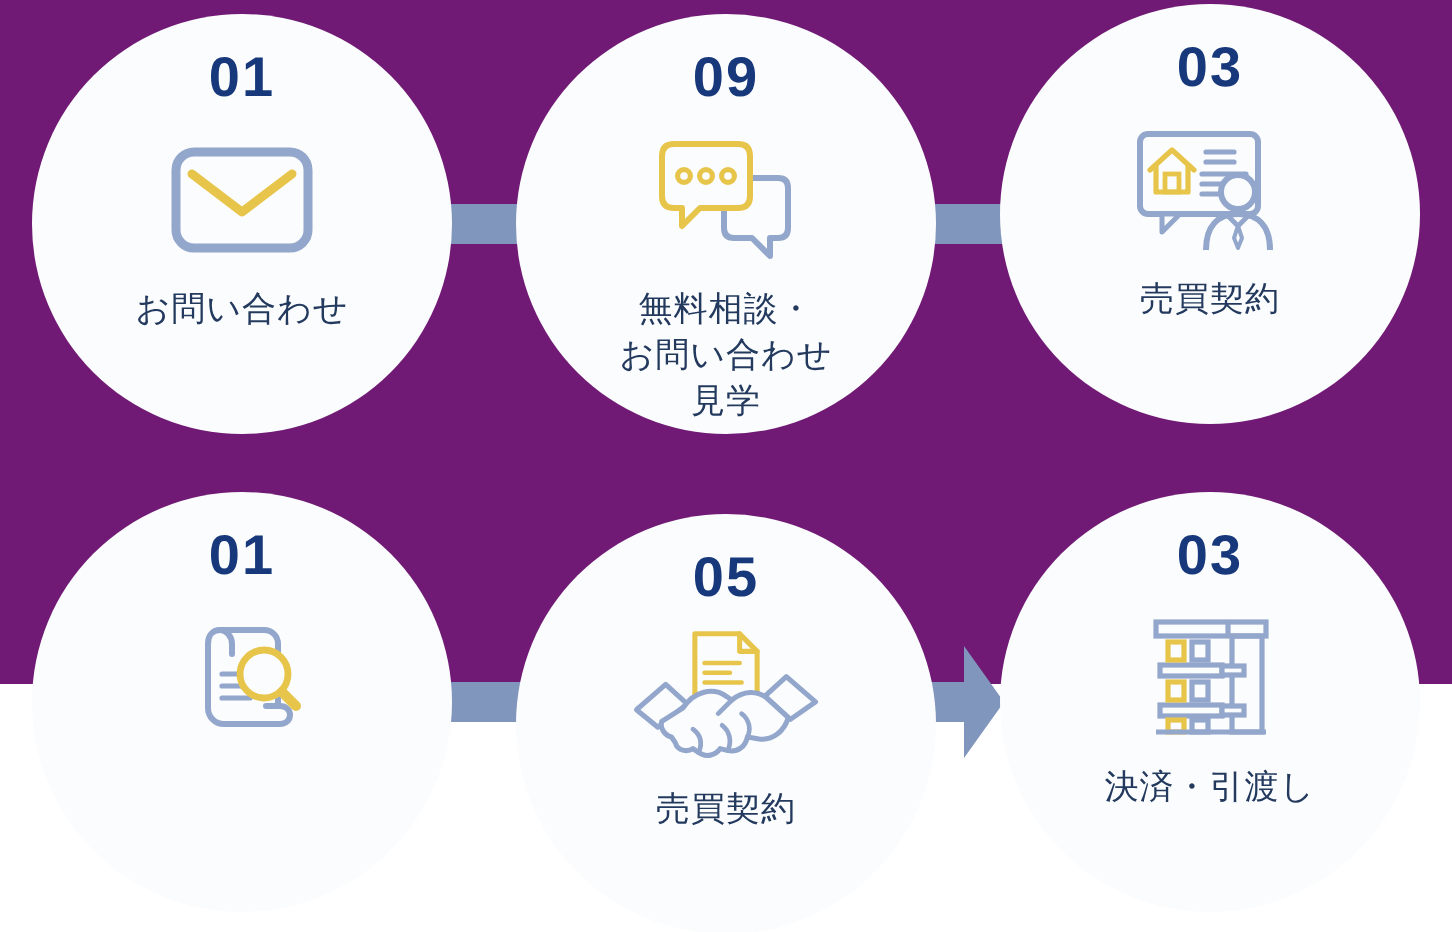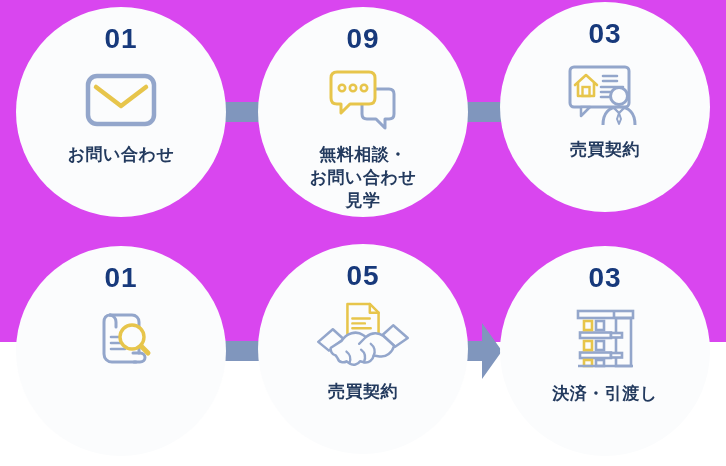--- a/index.html
+++ b/index.html
@@ -2,38 +2,38 @@
 <html><head>
 <meta charset="utf-8">
 <style>
   html,body{margin:0;padding:0;}
   body{
     width:726px;height:466px;overflow:hidden;
     font-family:"Liberation Sans","DejaVu Sans",sans-serif;
   }
   .stage{
     position:relative;width:726px;height:342px;
-    background:#d946ef;
+    background:#701a75;
   }
   .circle{
     position:absolute;width:210px;height:210px;border-radius:50%;
     background:#fbfcfd;z-index:2;
     display:flex;flex-direction:column;align-items:center;text-align:center;
   }
   .c1{left:16px;top:7px}  .c2{left:258px;top:7px}  .c3{left:500px;top:2px}
-  .c4{left:16px;top:246px}.c5{left:258px;top:244px}.c6{left:500px;top:246px}
+  .c4{left:16px;top:246px}.c5{left:258px;top:257px}.c6{left:500px;top:246px}
   .num{
     margin-top:15px;font-size:28px;line-height:34px;font-weight:700;
     color:#17397b;letter-spacing:1px;
   }
   .icon-box{
     height:80px;display:flex;align-items:center;justify-content:center;margin-top:4px;
   }
   .label{
-    margin-top:3px;font-size:17px;line-height:23px;font-weight:700;
+    margin-top:3px;font-size:17px;line-height:23px;font-weight:400;
     color:#233a5e;letter-spacing:.5px;white-space:pre-line;text-align:center;
   }
   .conn{
     position:absolute;width:40px;height:20px;background:#8096bd;z-index:1;
   }
   .conn-12{left:222px;top:102px}
   .conn-23{left:464px;top:102px}
   .conn-45{left:222px;top:341px}
   .conn-arrow{
     position:absolute;left:462px;top:321px;z-index:1;width:42px;height:60px;

